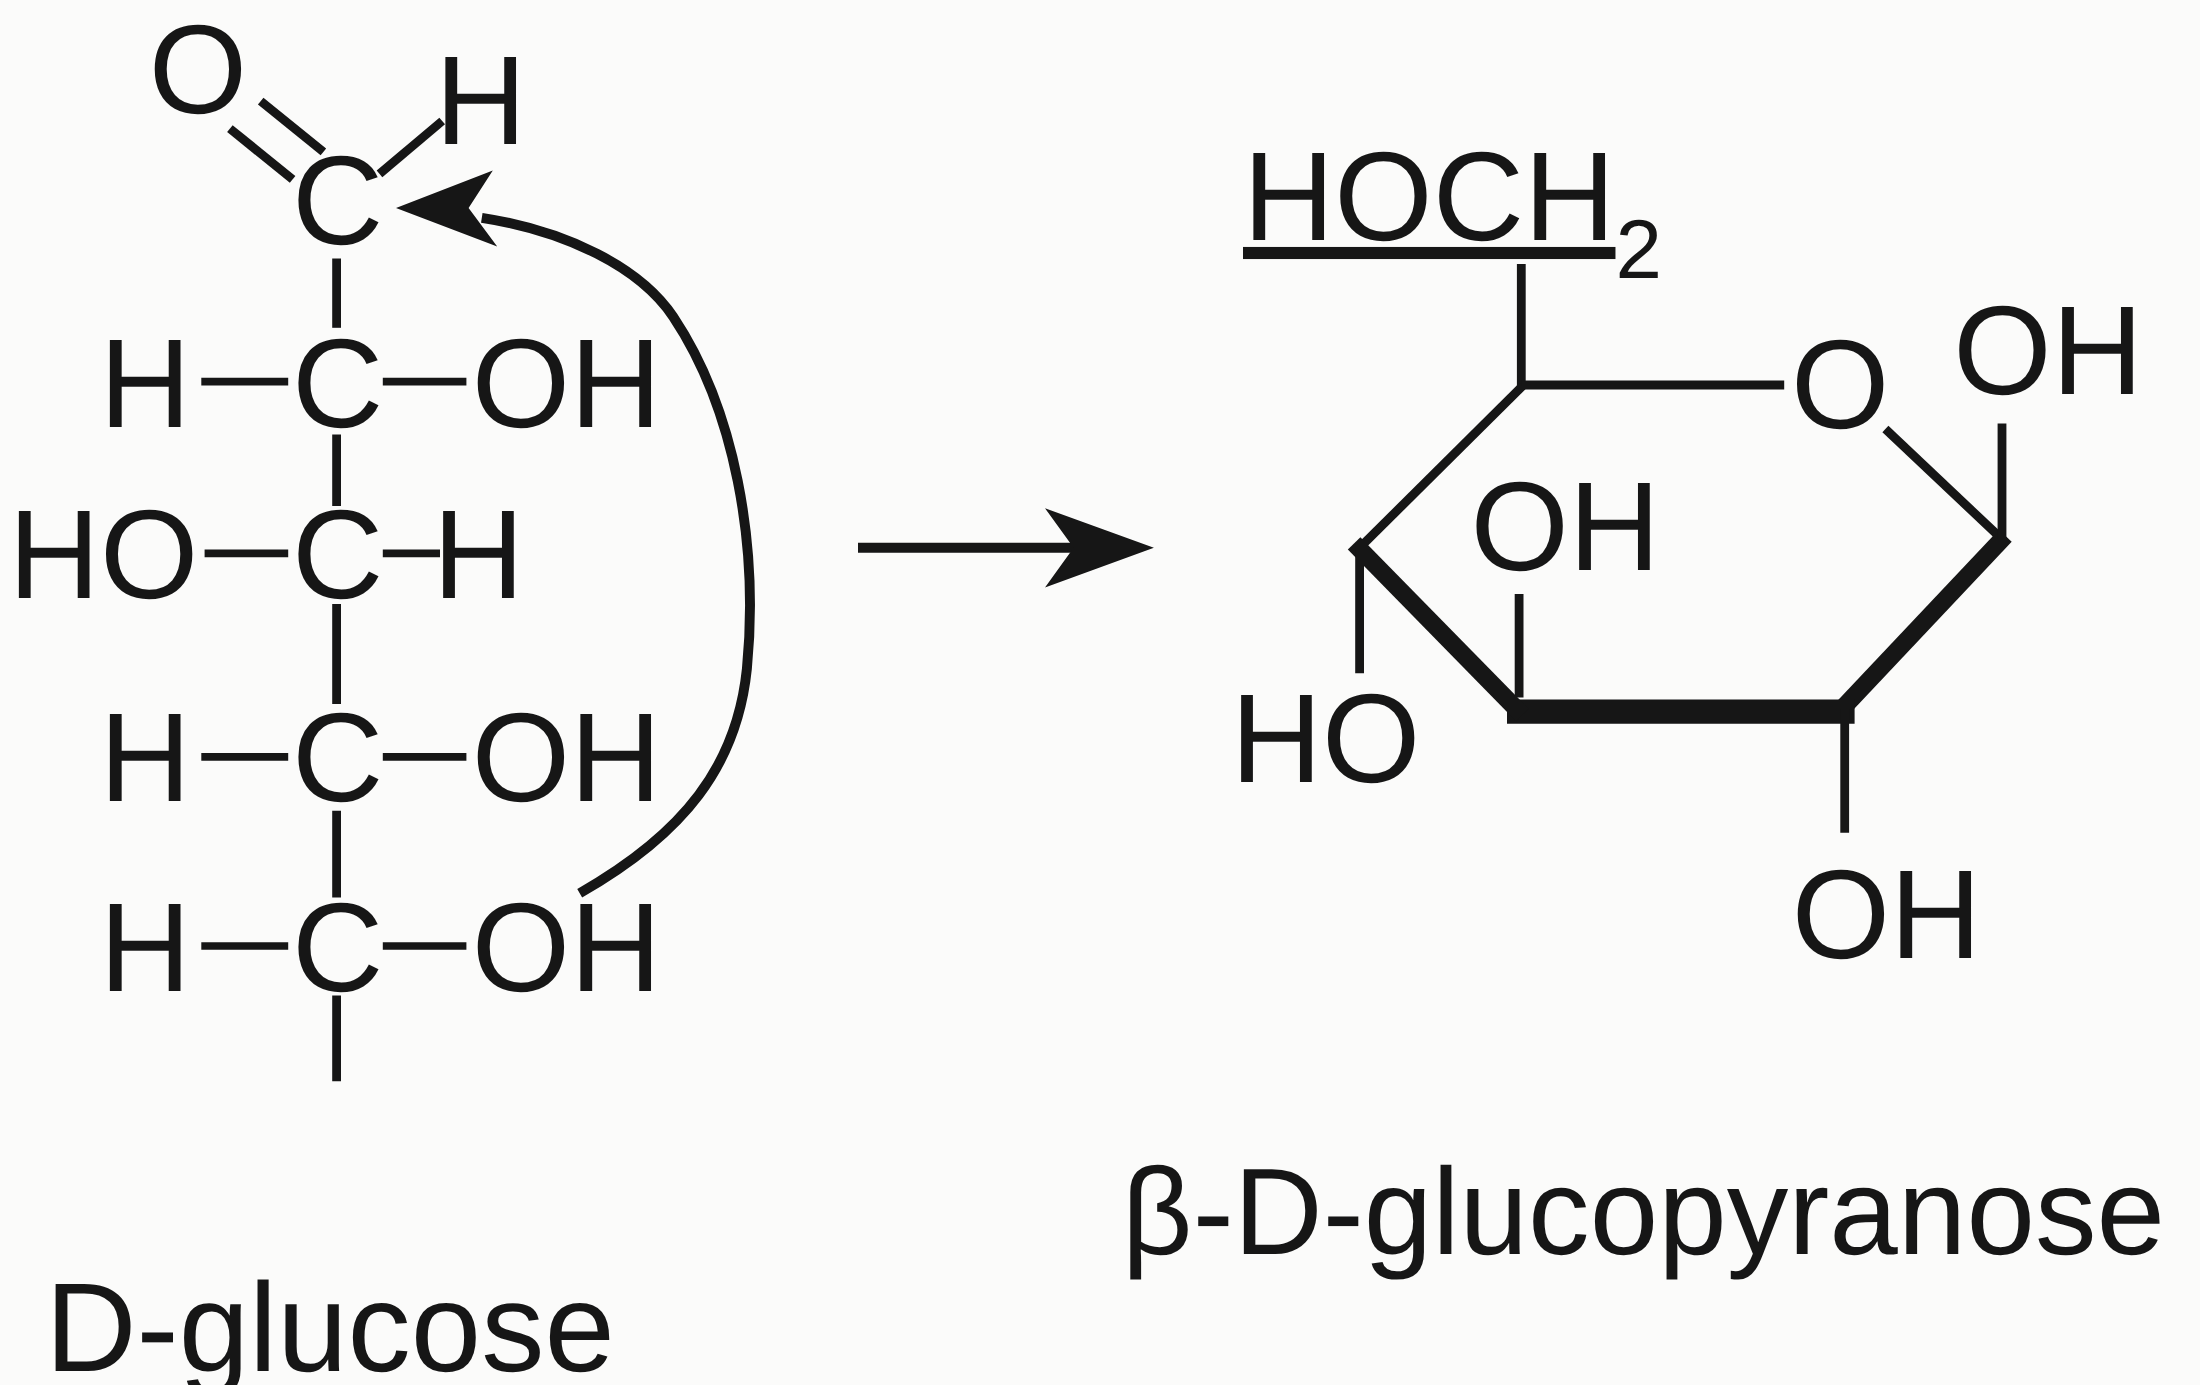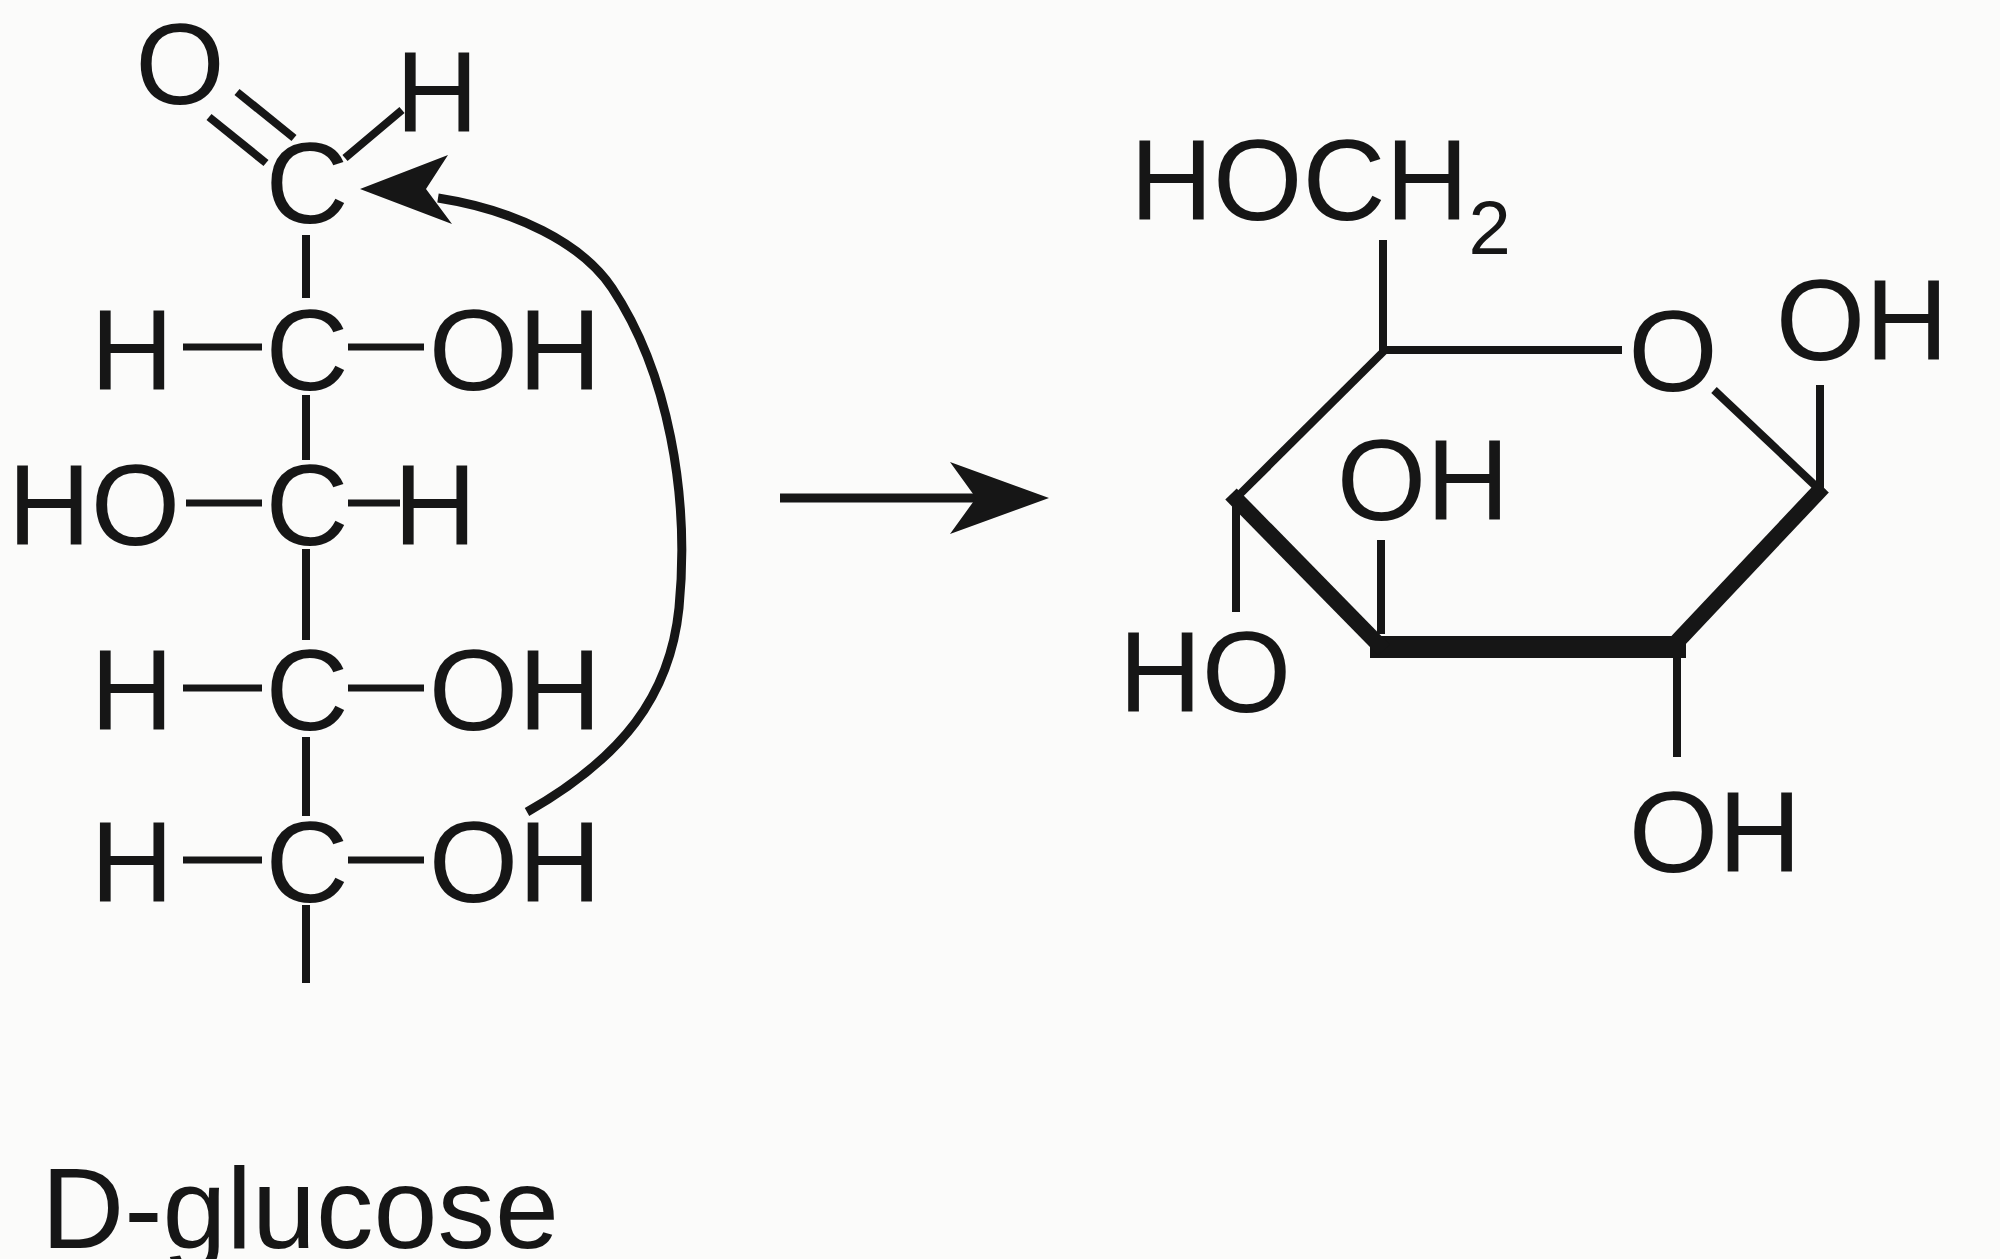--- a/index.html
+++ b/index.html
@@ -8,21 +8,21 @@
     position:relative; width:2000px; height:1259px;
     background:var(--bg); overflow:hidden;
     font-family:"Liberation Sans", sans-serif;
     color:var(--ink);
   }
   svg.bonds { position:absolute; inset:0; color:var(--ink); }
   .atom {
     position:absolute; transform:translate(-50%,-50%);
     font-size:115px; line-height:1; white-space:nowrap; letter-spacing:0;
   }
-  .atom-left { transform:translate(0,-50%); }
+  .atom-left { transform:translate(0,-50%);text-decoration:underline; }
   .sub { display:inline-block; font-size:76px; transform:translateY(34px); }
   .mol-name { position:absolute; transform:translate(-50%,-50%); line-height:1; white-space:nowrap; }
   .name-left  { font-size:115px; }
   .name-right { font-size:112px; }
 </style>
 </head>
 <body>
 
 <div class="canvas">
 
@@ -96,14 +96,15 @@
   <div class="atom atom-left" style="left:1130px; top:180px;">
     <span>HOCH</span><span class="sub">2</span>
   </div>
 
   <div class="atom" style="left:1673px; top:351px;">O</div>
   <div class="atom" style="left:1862px; top:320px;">OH</div>
   <div class="atom" style="left:1423px; top:480px;">OH</div>
   <div class="atom" style="left:1205px; top:672px;">HO</div>
   <div class="atom" style="left:1715px; top:832px;">OH</div>
 
+  <div class="mol-name name-right" style="left:1494px; top:1102px;">β-D-glucopyranose</div>
 
 </div>
 
 </body></html>

